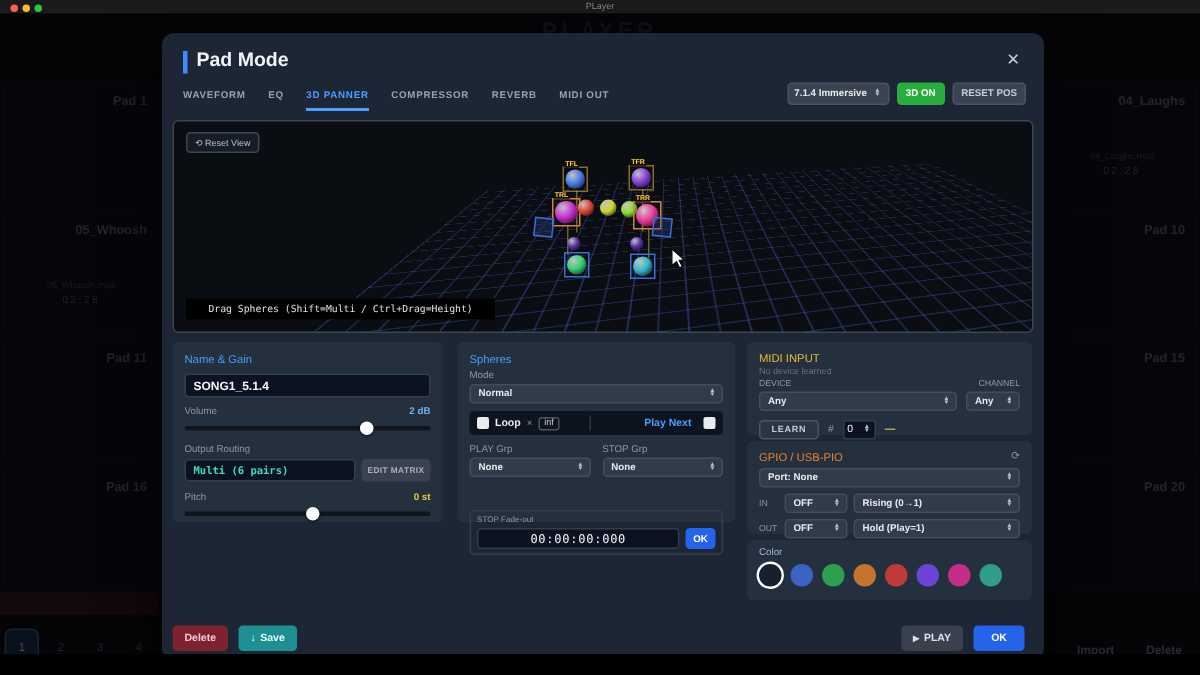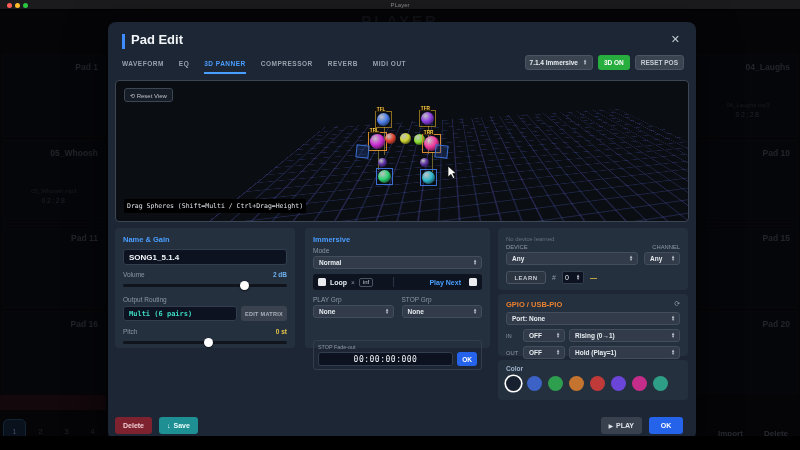--- a/index.html
+++ b/index.html
@@ -45,33 +45,33 @@
 
   
   .viewport { position:absolute; left:7px; top:58px; width:574px; height:142px; background:#0a0d12; border:1px solid #3d4653; border-radius:4px; overflow:hidden; }
   .grid3d { position:absolute; right:-40px; bottom:-90px; width:440px; height:300px; opacity:0.85;
     background-image:
       repeating-linear-gradient(0deg, rgba(86,104,226,0.30) 0 1px, transparent 1px 14px),
       repeating-linear-gradient(90deg, rgba(86,104,226,0.30) 0 1px, transparent 1px 14px),
       repeating-linear-gradient(90deg, rgba(170,70,220,0.10) 0 1px, transparent 1px 28px);
     transform: perspective(260px) rotateX(63deg) rotateZ(-12deg); }
   .btn-resetview { position:absolute; left:8px; top:7px; height:14px; background:#171d27; border:1px solid #3d4653; border-radius:3px; display:flex; align-items:center; padding:0 5px; font-size:6px; color:#b9c1cb; z-index:5; }
-  .drag-hint { position:absolute; left:8px; bottom:8px; background:#000; color:#dde2e8; font-family:"DejaVu Sans Mono", monospace; font-size:6.5px; padding:3px 3px; z-index:5; }
+  .drag-hint { position:absolute; left:8px; bottom:8px; background:#000; color:#dde2e8; font-family:"DejaVu Sans Mono", monospace; font-size:6.5px; padding:3px 15px; z-index:5; }
 
   .sph-wrap { position:absolute; z-index:4; }
   .sph-wrap.boxed { padding:1px; }
   .sphere { border-radius:50%; position:relative; z-index:2; }
   .cube { position:relative; z-index:2; border:1px solid #3b6fd4; background:linear-gradient(135deg, rgba(59,111,212,0.35) 0 1px, rgba(59,111,212,0.12) 1px), rgba(30,50,110,0.25); transform:rotate(6deg); }
   .stem { position:absolute; left:50%; width:1px; background:rgba(190,170,70,0.55); z-index:1; }
   .sph-label { position:absolute; top:-6px; left:0; font-size:6px; font-weight:bold; line-height:6px; color:#ffd24a; background:rgba(25,15,0,0.8); padding:0 1px; transform:scale(0.78); transform-origin:left bottom; white-space:nowrap; z-index:3; }
   .cursor { position:absolute; left:332px; top:85px; z-index:6; }
 
   
   .panel { position:absolute; background:#25303f; border-radius:4px; }
-  .panel-hd { font-size:7.5px; font-weight:bold; }
+  .panel-hd { font-size:7.5px; font-weight:normal; }
   .hd-blue { color:#4a9eff; } .hd-yellow { color:#e8b93c; } .hd-orange { color:#e8812f; } .hd-light { color:#9fb4cc; }
   .lbl { font-size:6.5px; color:#8d96a3; }
   .panel-ng   { left:7px;   top:206px; width:180px; height:120px; padding:7px 8px; }
   .panel-bh   { left:197px; top:206px; width:185px; height:120px; padding:7px 8px; }
   .panel-midi { left:390px; top:206px; width:190px; height:62px;  padding:6px 8px; }
   .panel-gpio { left:390px; top:272px; width:190px; height:62px;  padding:6px 8px; }
   .panel-col  { left:390px; top:338px; width:190px; height:40px;  padding:5px 8px; }
 
   .txt-input { margin-top:5px; width:100%; height:16px; background:#0c1220; border:1px solid #323d4d; border-radius:3px; color:#f2f5f8; font-size:8px; font-weight:bold; display:flex; align-items:center; padding:0 5px; }
   .row-between { display:flex; justify-content:space-between; }
@@ -178,21 +178,21 @@
       <div class="page-tab" style="left: 29px;">2</div>
       <div class="page-tab" style="left: 55px;">3</div>
       <div class="page-tab" style="left: 81px;">4</div>
     </div>
   <div class="io-label" style="left:718px;">Import</div>
   <div class="io-label" style="left:764px;">Delete</div>
   <div class="overlay"></div>
 
   <div class="dialog">
     <div class="dlg-accent"></div>
-    <div class="dlg-title">Pad Edit</div>
+    <div class="dlg-title">Pad Mode</div>
     <div class="dlg-close">✕</div>
 
     <div class="tab-bar" id="tab-bar">
         <div class="tab">WAVEFORM</div>
         <div class="tab">EQ</div>
         <div class="tab active">3D PANNER</div>
         <div class="tab">COMPRESSOR</div>
         <div class="tab">REVERB</div>
         <div class="tab">MIDI OUT</div>
       </div>
@@ -282,21 +282,21 @@
         <span class="lbl">Pitch</span>
         <span class="val-yellow">0 st</span>
       </div>
       <div class="slider">
         <div class="track"></div>
         <div class="thumb" id="pitch-thumb" style="left: 52%;"></div>
       </div>
     </div>
 
     <div class="panel panel-bh">
-      <div class="panel-hd hd-blue">Immersive</div>
+      <div class="panel-hd hd-blue">Spheres</div>
       <div class="lbl" style="margin-top:3px;">Mode</div>
       <div class="sel" style="margin-top:2px;">
         <span>Normal</span>
         <span class="arrows"></span>
       </div>
       <div class="loop-row">
         <div class="chk"></div>
         <span class="loop-txt">Loop</span>
         <span class="x-txt">×</span>
         <span class="inf-box">inf</span>
@@ -323,20 +323,21 @@
       <div class="fade-box">
         <div class="fade-lbl">STOP Fade-out</div>
         <div class="fade-row">
           <div class="time-field">00:00:00:000</div>
           <div class="btn-ok-sm">OK</div>
         </div>
       </div>
     </div>
 
     <div class="panel panel-midi">
+      <div class="panel-hd hd-yellow">MIDI INPUT</div>
       <div class="midi-status">No device learned</div>
       <div class="row-between" style="margin-top:2px;">
         <span class="lbl" style="font-size:5.8px;">DEVICE</span>
         <span class="lbl" style="font-size:5.8px;">CHANNEL</span>
       </div>
       <div class="midi-selrow">
         <div class="sel" style="flex:1;">
           <span>Any</span>
           <span class="arrows"></span>
         </div>

